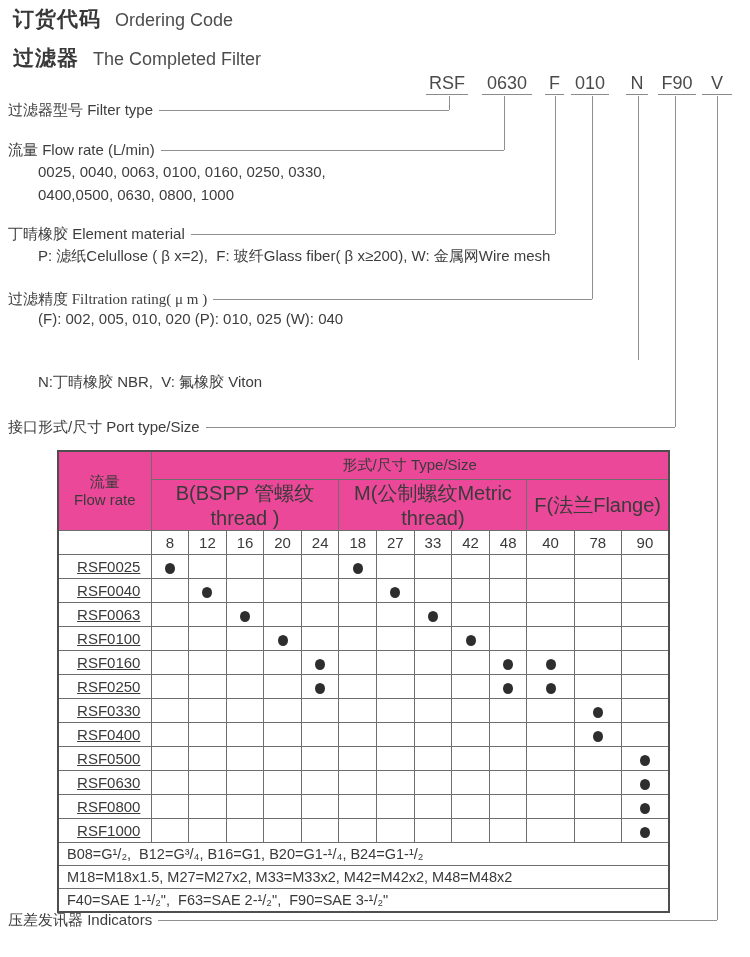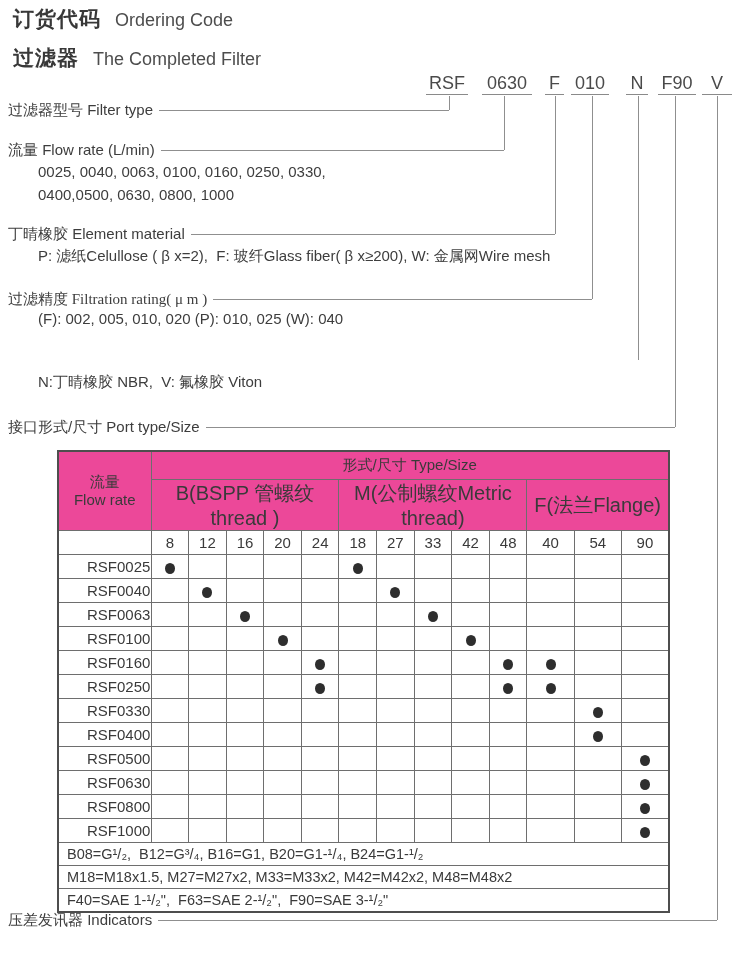--- a/index.html
+++ b/index.html
@@ -49,21 +49,21 @@
   .port-table td{
     border:1px solid #6e6e6e;text-align:center;vertical-align:middle;
     padding:0;overflow:hidden;
   }
   .gray{background:#ec4899;margin-left:24px;}
   tr.hrow1 td{height:27px;}
   tr.hrow2 td{height:23px;font-size:20px;}
   td.flowhead{line-height:18px;font-size:15px;}
   tr.sizes-row td{height:23px;}
   tr[data-name="table-row"] td{height:23px;}
-  td.model{text-align:left;padding-left:28px;}
+  td.model{text-align:center;padding-left:8px;text-decoration:underline;}
   .dot{
     display:inline-block;width:10px;height:11px;border-radius:50%;
     background:#2e2e2e;vertical-align:middle;
   }
   tr.footrow td{height:22px;text-align:left;padding-left:8px;white-space:pre;font-size:14.5px;}
 </style>
 </head>
 <body>
 
 <div class="page" data-name="catalog-page">
@@ -161,21 +161,21 @@
           <td data-name="size-column-header">12</td>
           <td data-name="size-column-header">16</td>
           <td data-name="size-column-header">20</td>
           <td data-name="size-column-header">24</td>
           <td data-name="size-column-header">18</td>
           <td data-name="size-column-header">27</td>
           <td data-name="size-column-header">33</td>
           <td data-name="size-column-header">42</td>
           <td data-name="size-column-header">48</td>
           <td data-name="size-column-header">40</td>
-          <td data-name="size-column-header">54</td>
+          <td data-name="size-column-header">78</td>
           <td data-name="size-column-header">90</td>
         </tr>
         <tr data-name="table-row">
           <td class="model" data-name="model-cell">RSF0025</td>
           <td data-name="availability-cell"><span class="dot" data-name="dot-marker"></span></td>
           <td data-name="availability-cell"></td>
           <td data-name="availability-cell"></td>
           <td data-name="availability-cell"></td>
           <td data-name="availability-cell"></td>
           <td data-name="availability-cell"><span class="dot" data-name="dot-marker"></span></td>

